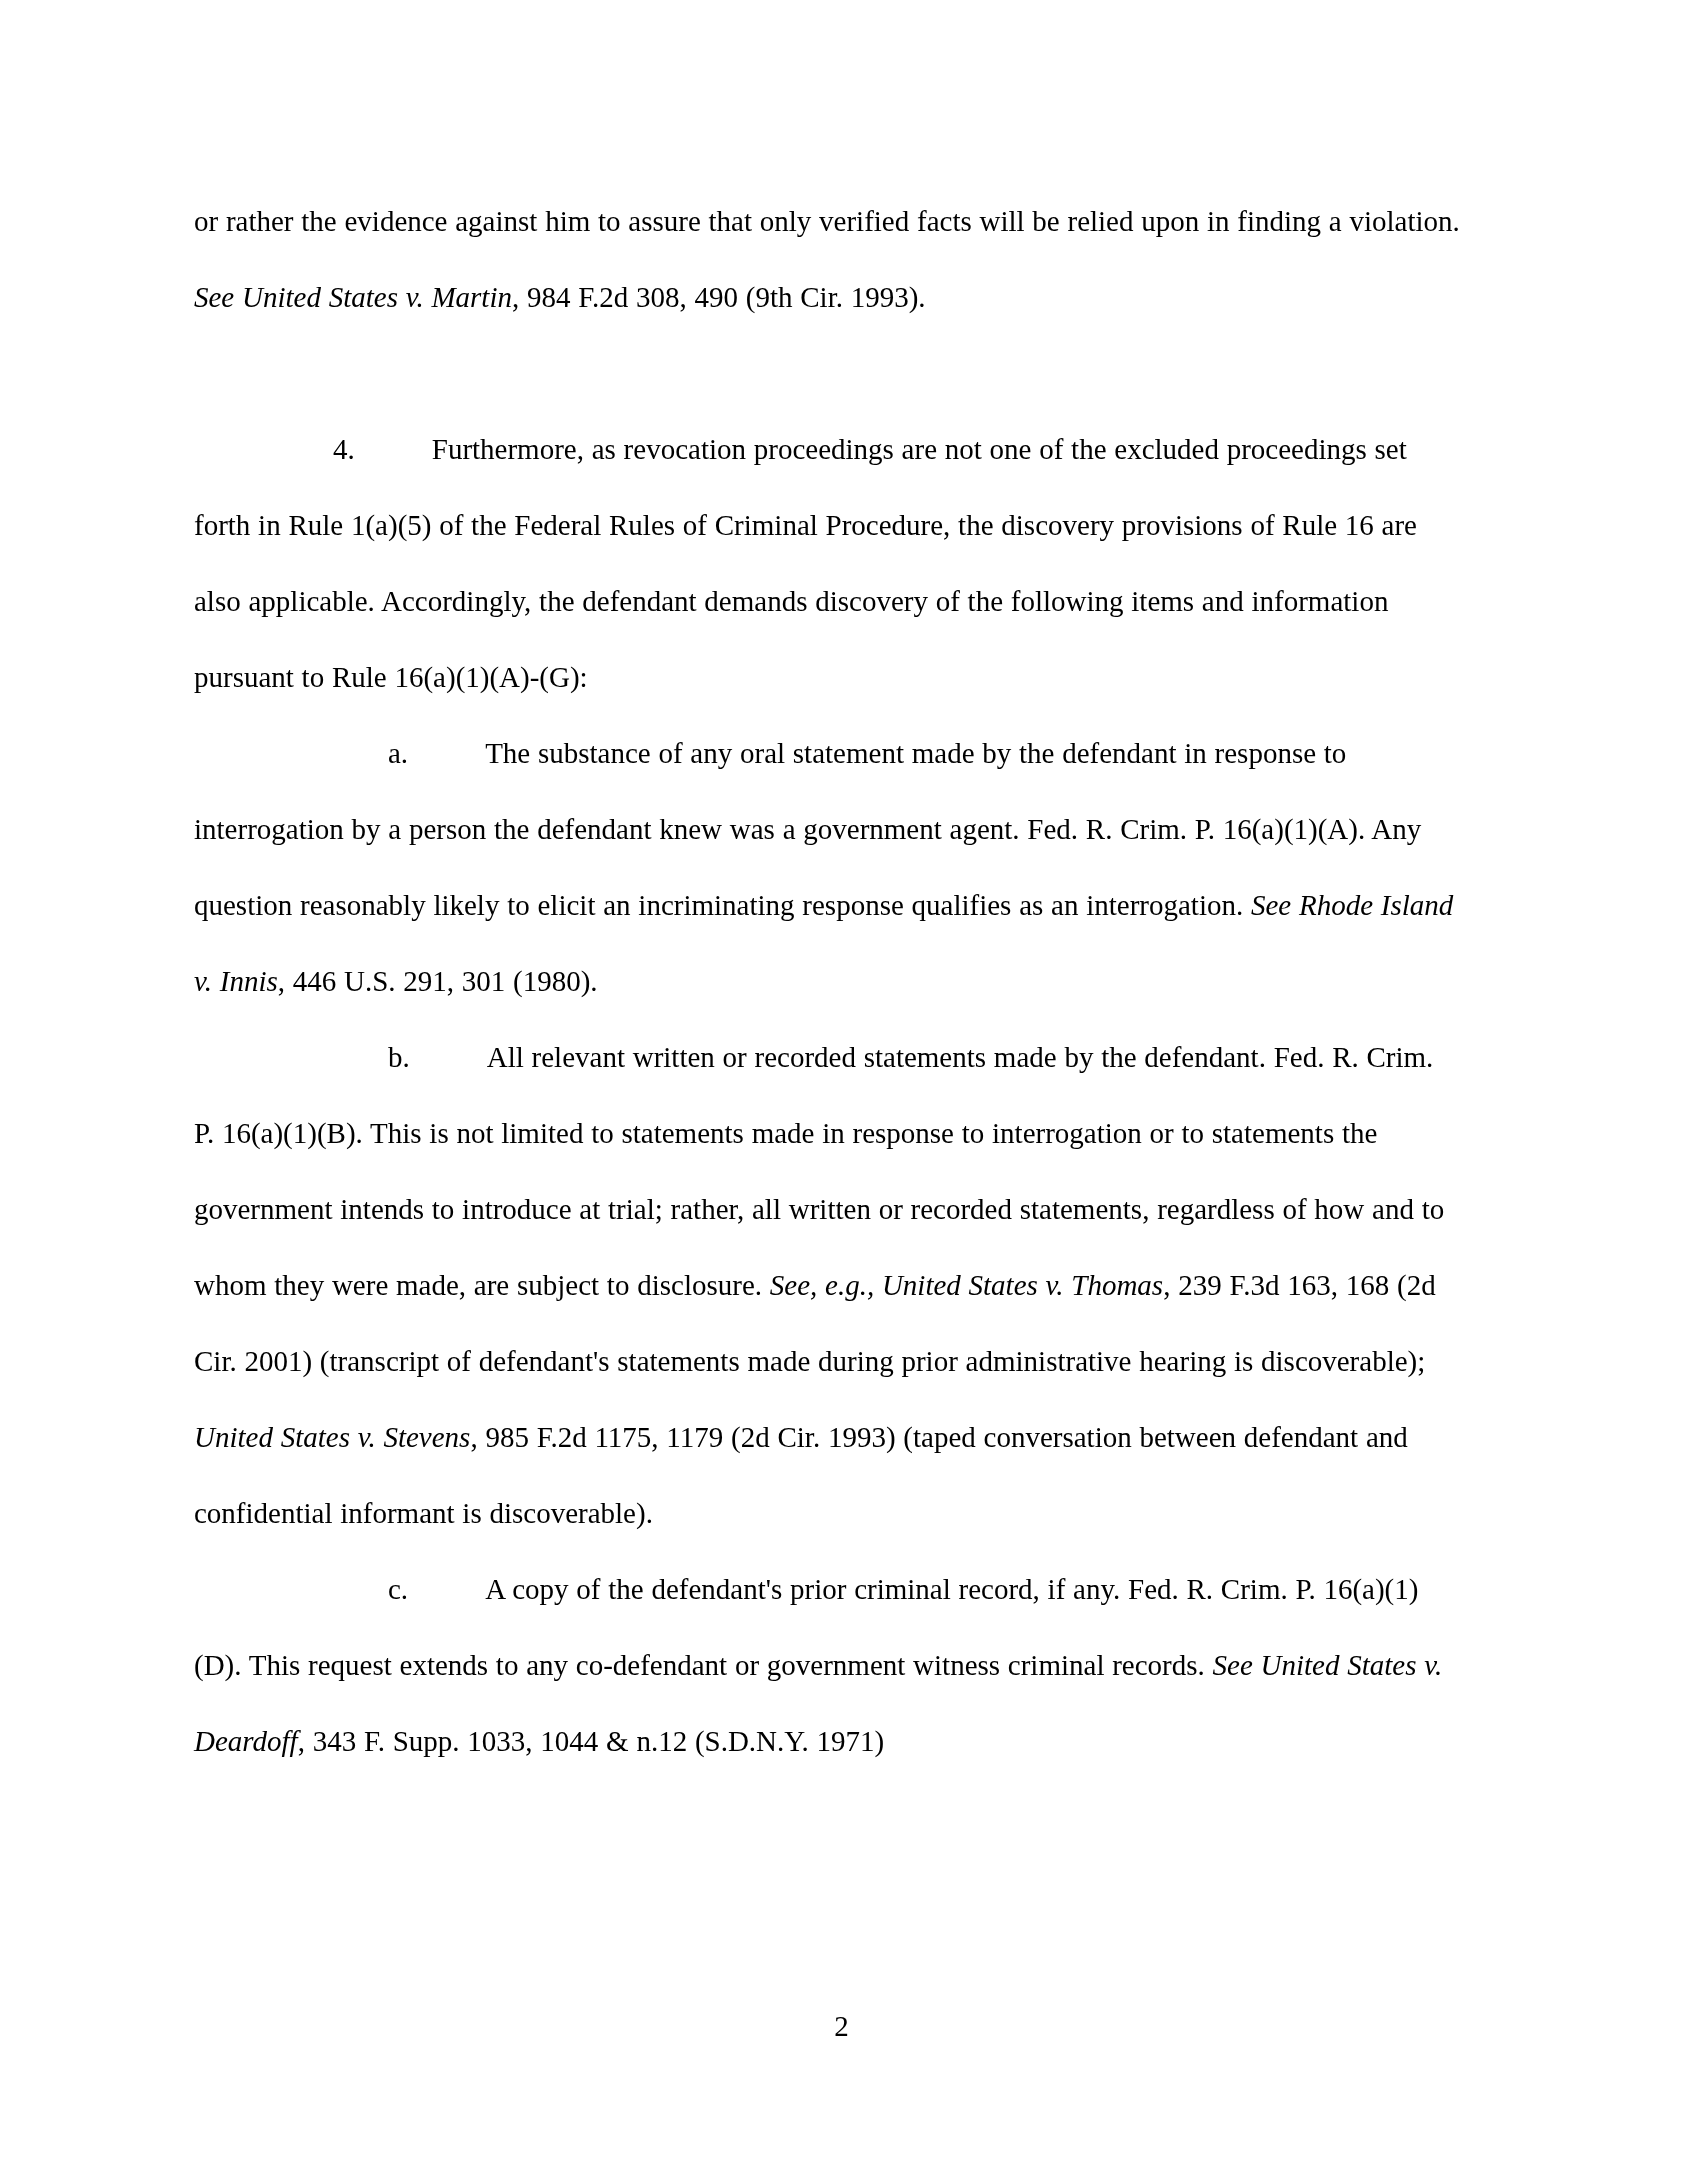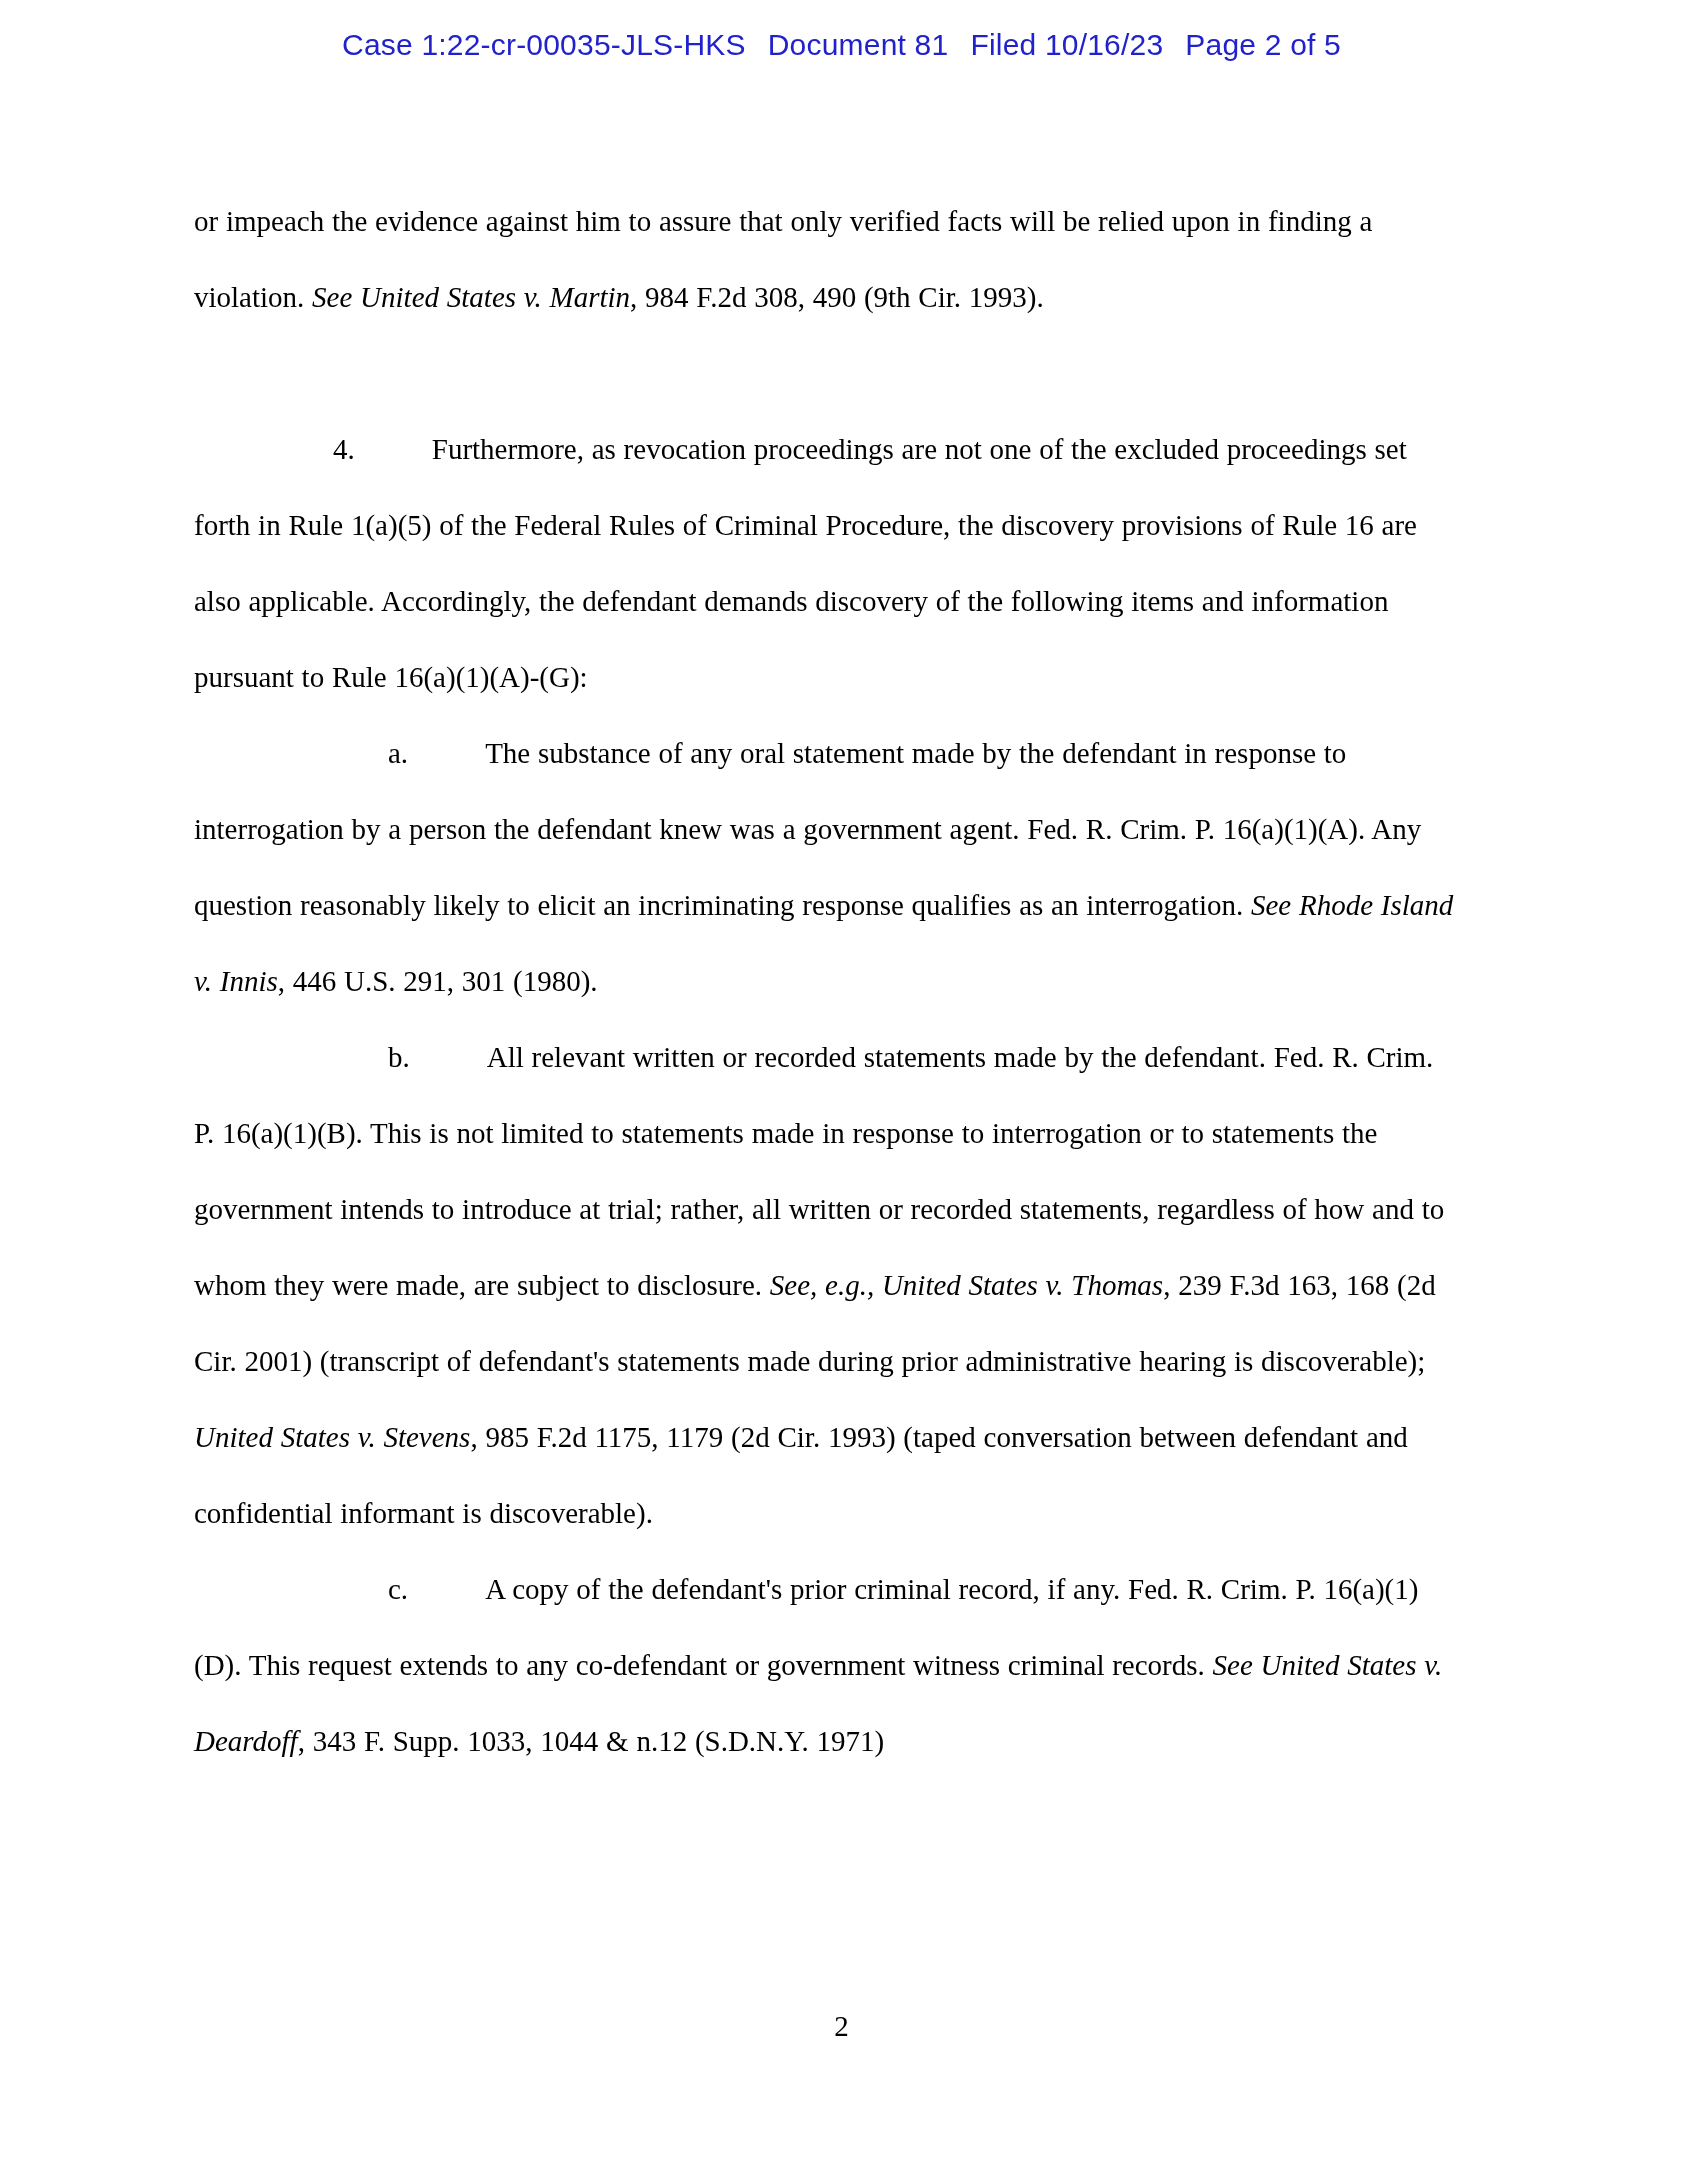--- a/index.html
+++ b/index.html
@@ -81,27 +81,24 @@
     width: 1683px;
     text-align: center;
     font-size: 29px;
   }
 </style>
 </head>
 <body>
 
 <div class="page">
 
-  <div class="ecf-header">
-    <span class="seg">Case 1:22-cr-00035-JLS-HKS</span><span class="ecf-gap"></span><span class="seg">Document 81</span><span class="ecf-gap"></span><span class="seg">Filed 10/16/23</span><span class="ecf-gap"></span><span class="seg">Page 2 of 5</span>
-  </div>
 
   <div class="body-block">
 
-    <p class="para"><span>or impeach the evidence against him to assure that only verified facts will be relied upon in</span>
+    <p class="para"><span>or rather the evidence against him to assure that only verified facts will be relied upon in</span>
       <span>finding a violation.  </span><i>See United States v. Martin</i><span>, 984 F.2d 308, 490 (9th Cir. 1993).</span>
     </p>
 
     <div class="gap-line"></div>
 
     <p class="para indent-num"><span>4.</span><span class="tab-wide"></span><span>Furthermore, as revocation proceedings are not one of the excluded proceedings set forth in Rule 1(a)(5) of the Federal Rules of Criminal Procedure, the discovery provisions of Rule 16 are also applicable.  Accordingly, the defendant demands discovery of the following items and information pursuant to Rule 16(a)(1)(A)-(G):</span></p>
 
     <p class="para indent-letter"><span>a.</span><span class="tab-wide"></span><span>The substance of any oral statement made by the defendant in response to interrogation by a person the defendant knew was a government agent.  Fed. R. Crim. P. 16(a)(1)(A).  Any question reasonably likely to elicit an incriminating response qualifies as an interrogation.  </span><i>See Rhode Island v. Innis</i><span>, 446 U.S. 291, 301 (1980).</span></p>
 
     <p class="para indent-letter"><span>b.</span><span class="tab-wide"></span><span>All relevant written or recorded statements made by the defendant.  Fed. R. Crim. P. 16(a)(1)(B).  This is not limited to statements made in response to interrogation or to statements the government intends to introduce at trial; rather, all written or recorded statements, regardless of how and to whom they were made, are subject to disclosure.  </span><i>See, e.g., United States v. Thomas</i><span>, 239 F.3d 163, 168 (2d Cir. 2001) (transcript of defendant's statements made during prior administrative hearing is discoverable); </span><i>United States v. Stevens</i><span>, 985 F.2d 1175, 1179 (2d Cir. 1993) (taped conversation between defendant and confidential informant is discoverable).</span></p>

